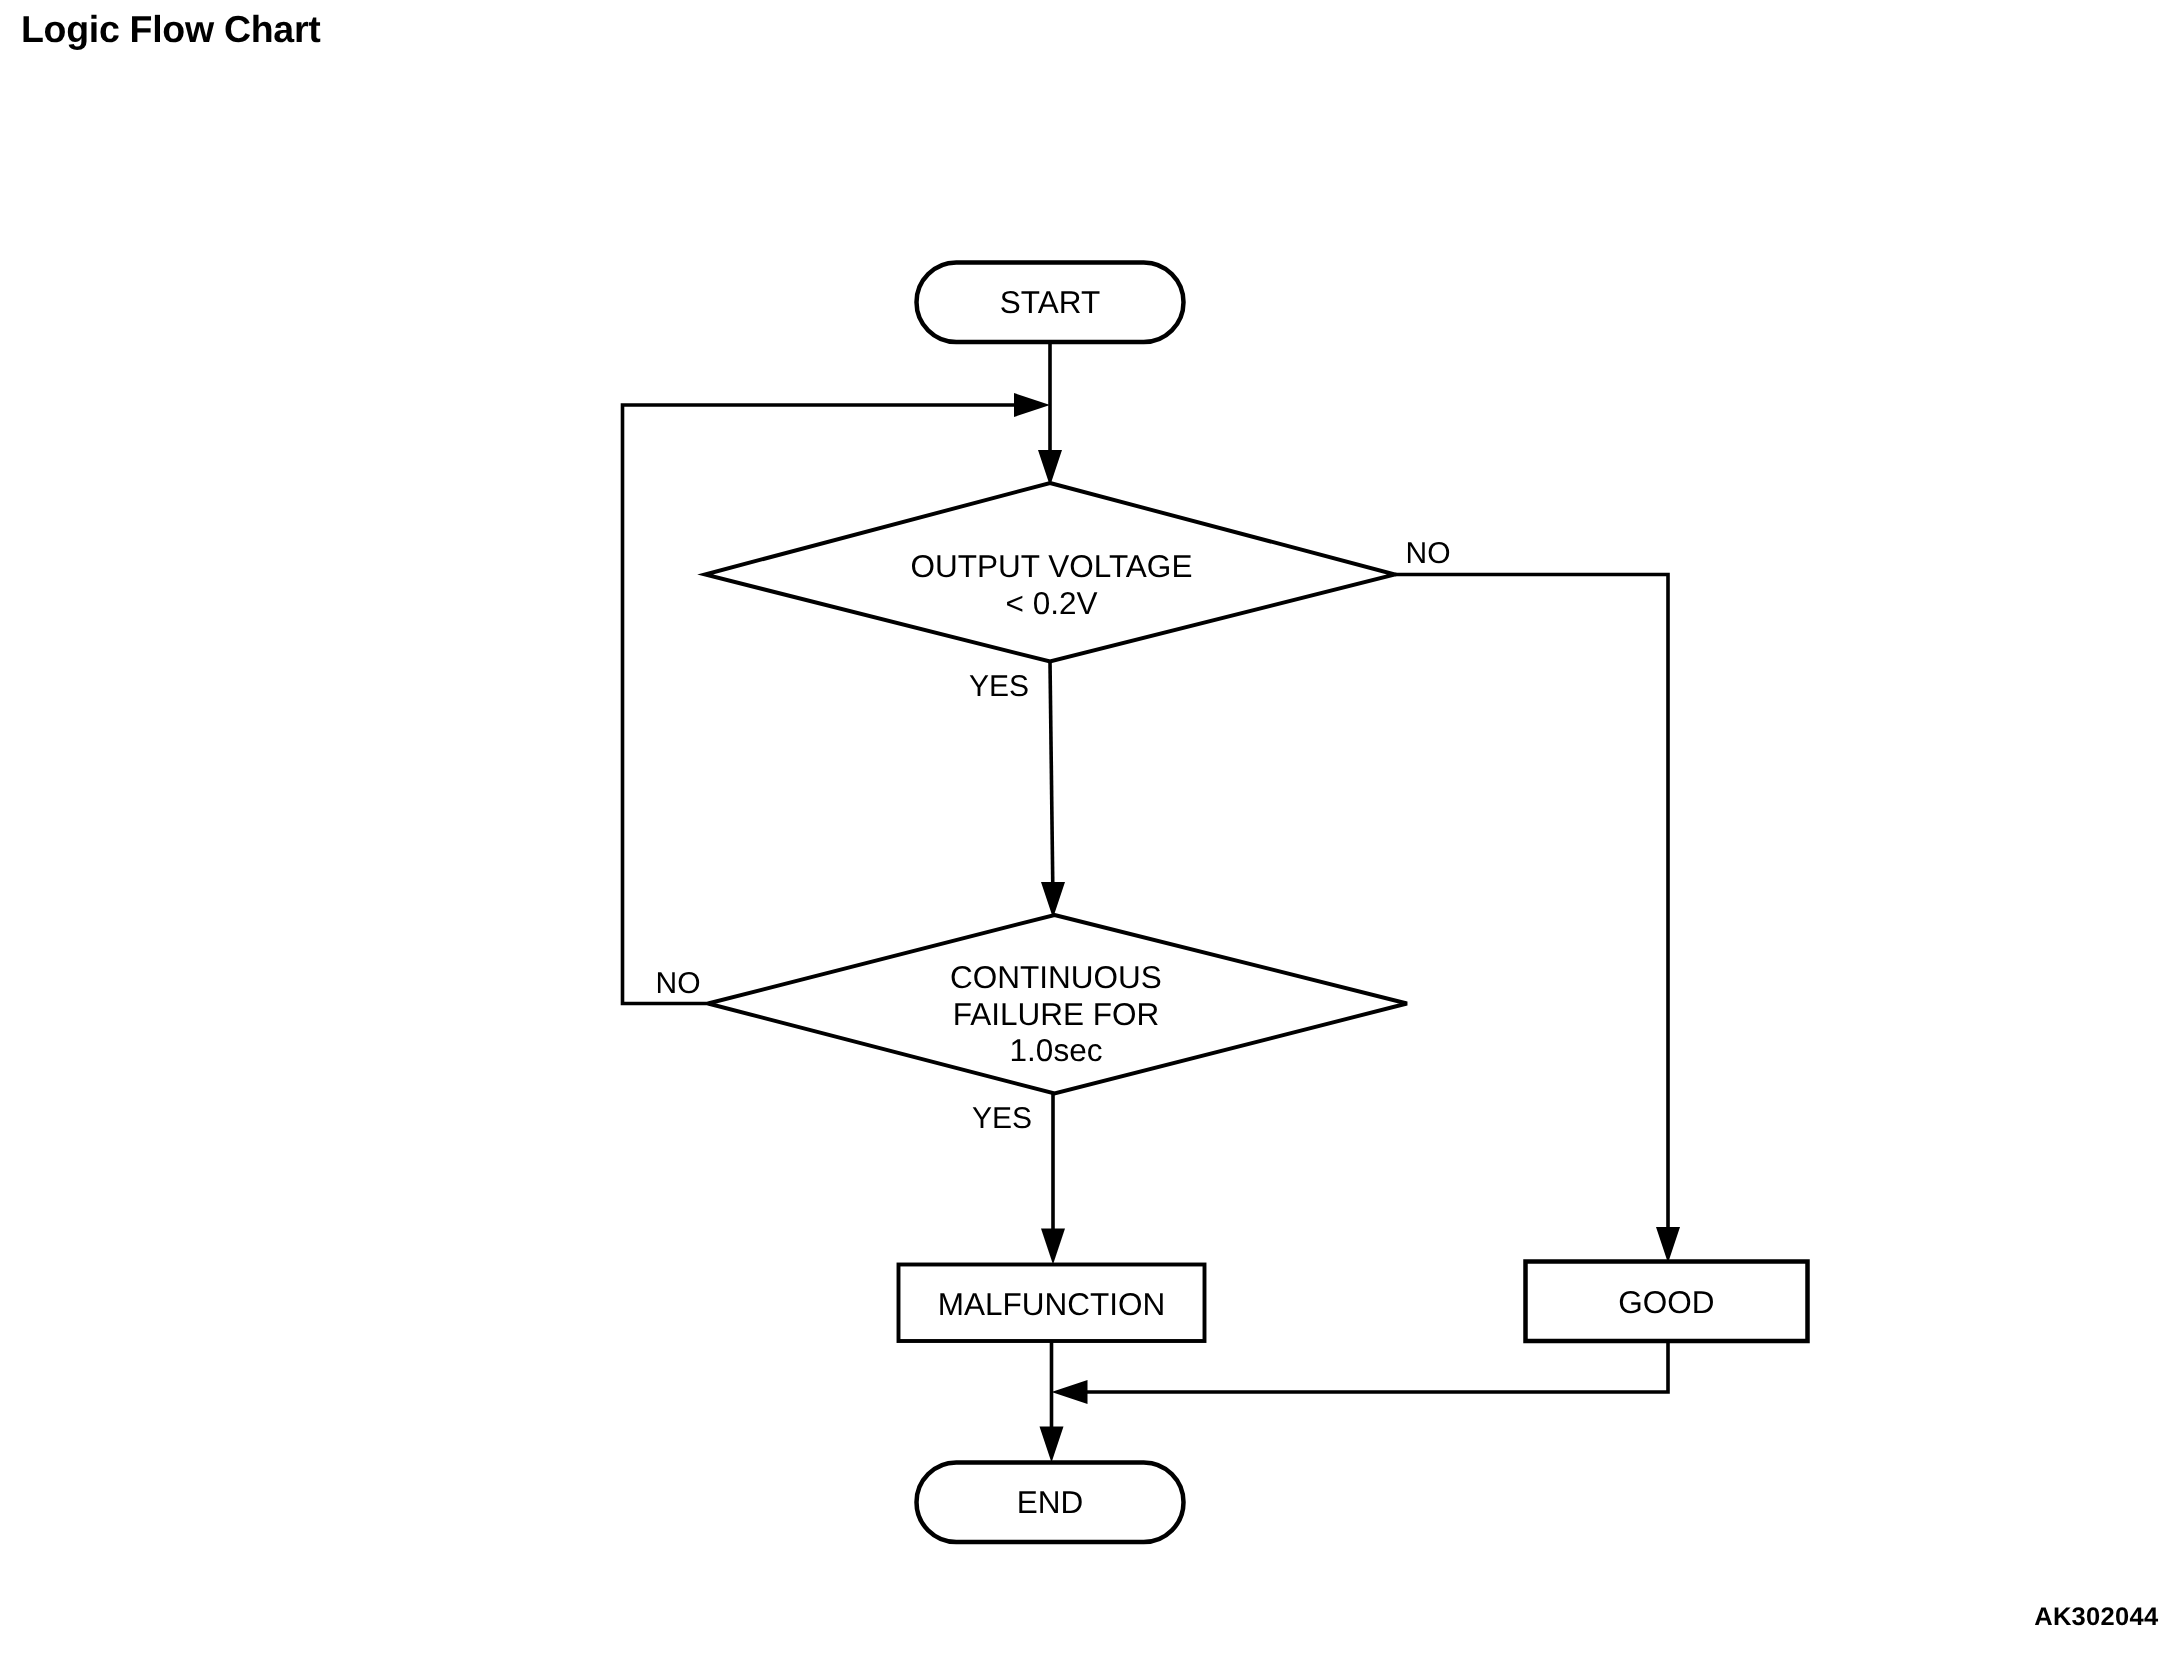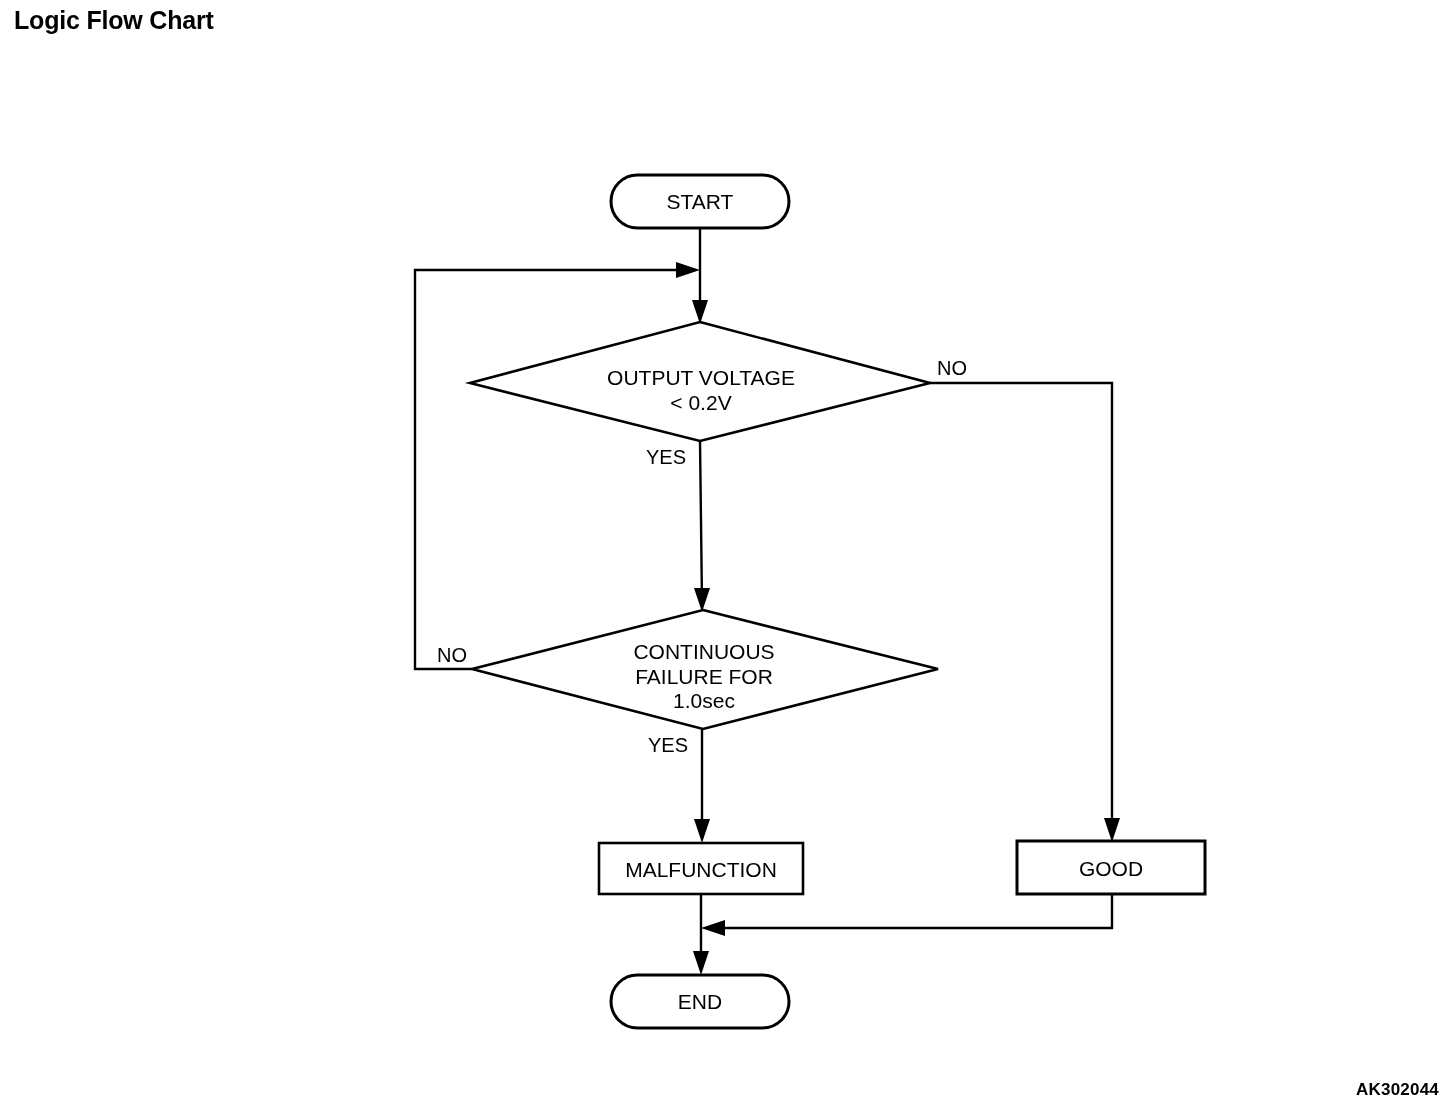--- a/index.html
+++ b/index.html
@@ -22,21 +22,21 @@
     font-size: 25px;
     font-weight: bold;
     letter-spacing: -0.2px;
     color: #000000;
     white-space: nowrap;
     text-align: center;
   }
   #figure-code {
     position: absolute;
     right: 17px;
-    bottom: 8px;
+    bottom: 20px;
     font-size: 17px;
     font-weight: bold;
     letter-spacing: 0.2px;
     color: #000000;
     white-space: nowrap;
   }
   #flow-svg {
     position: absolute;
     left: 0;
     top: 0;

